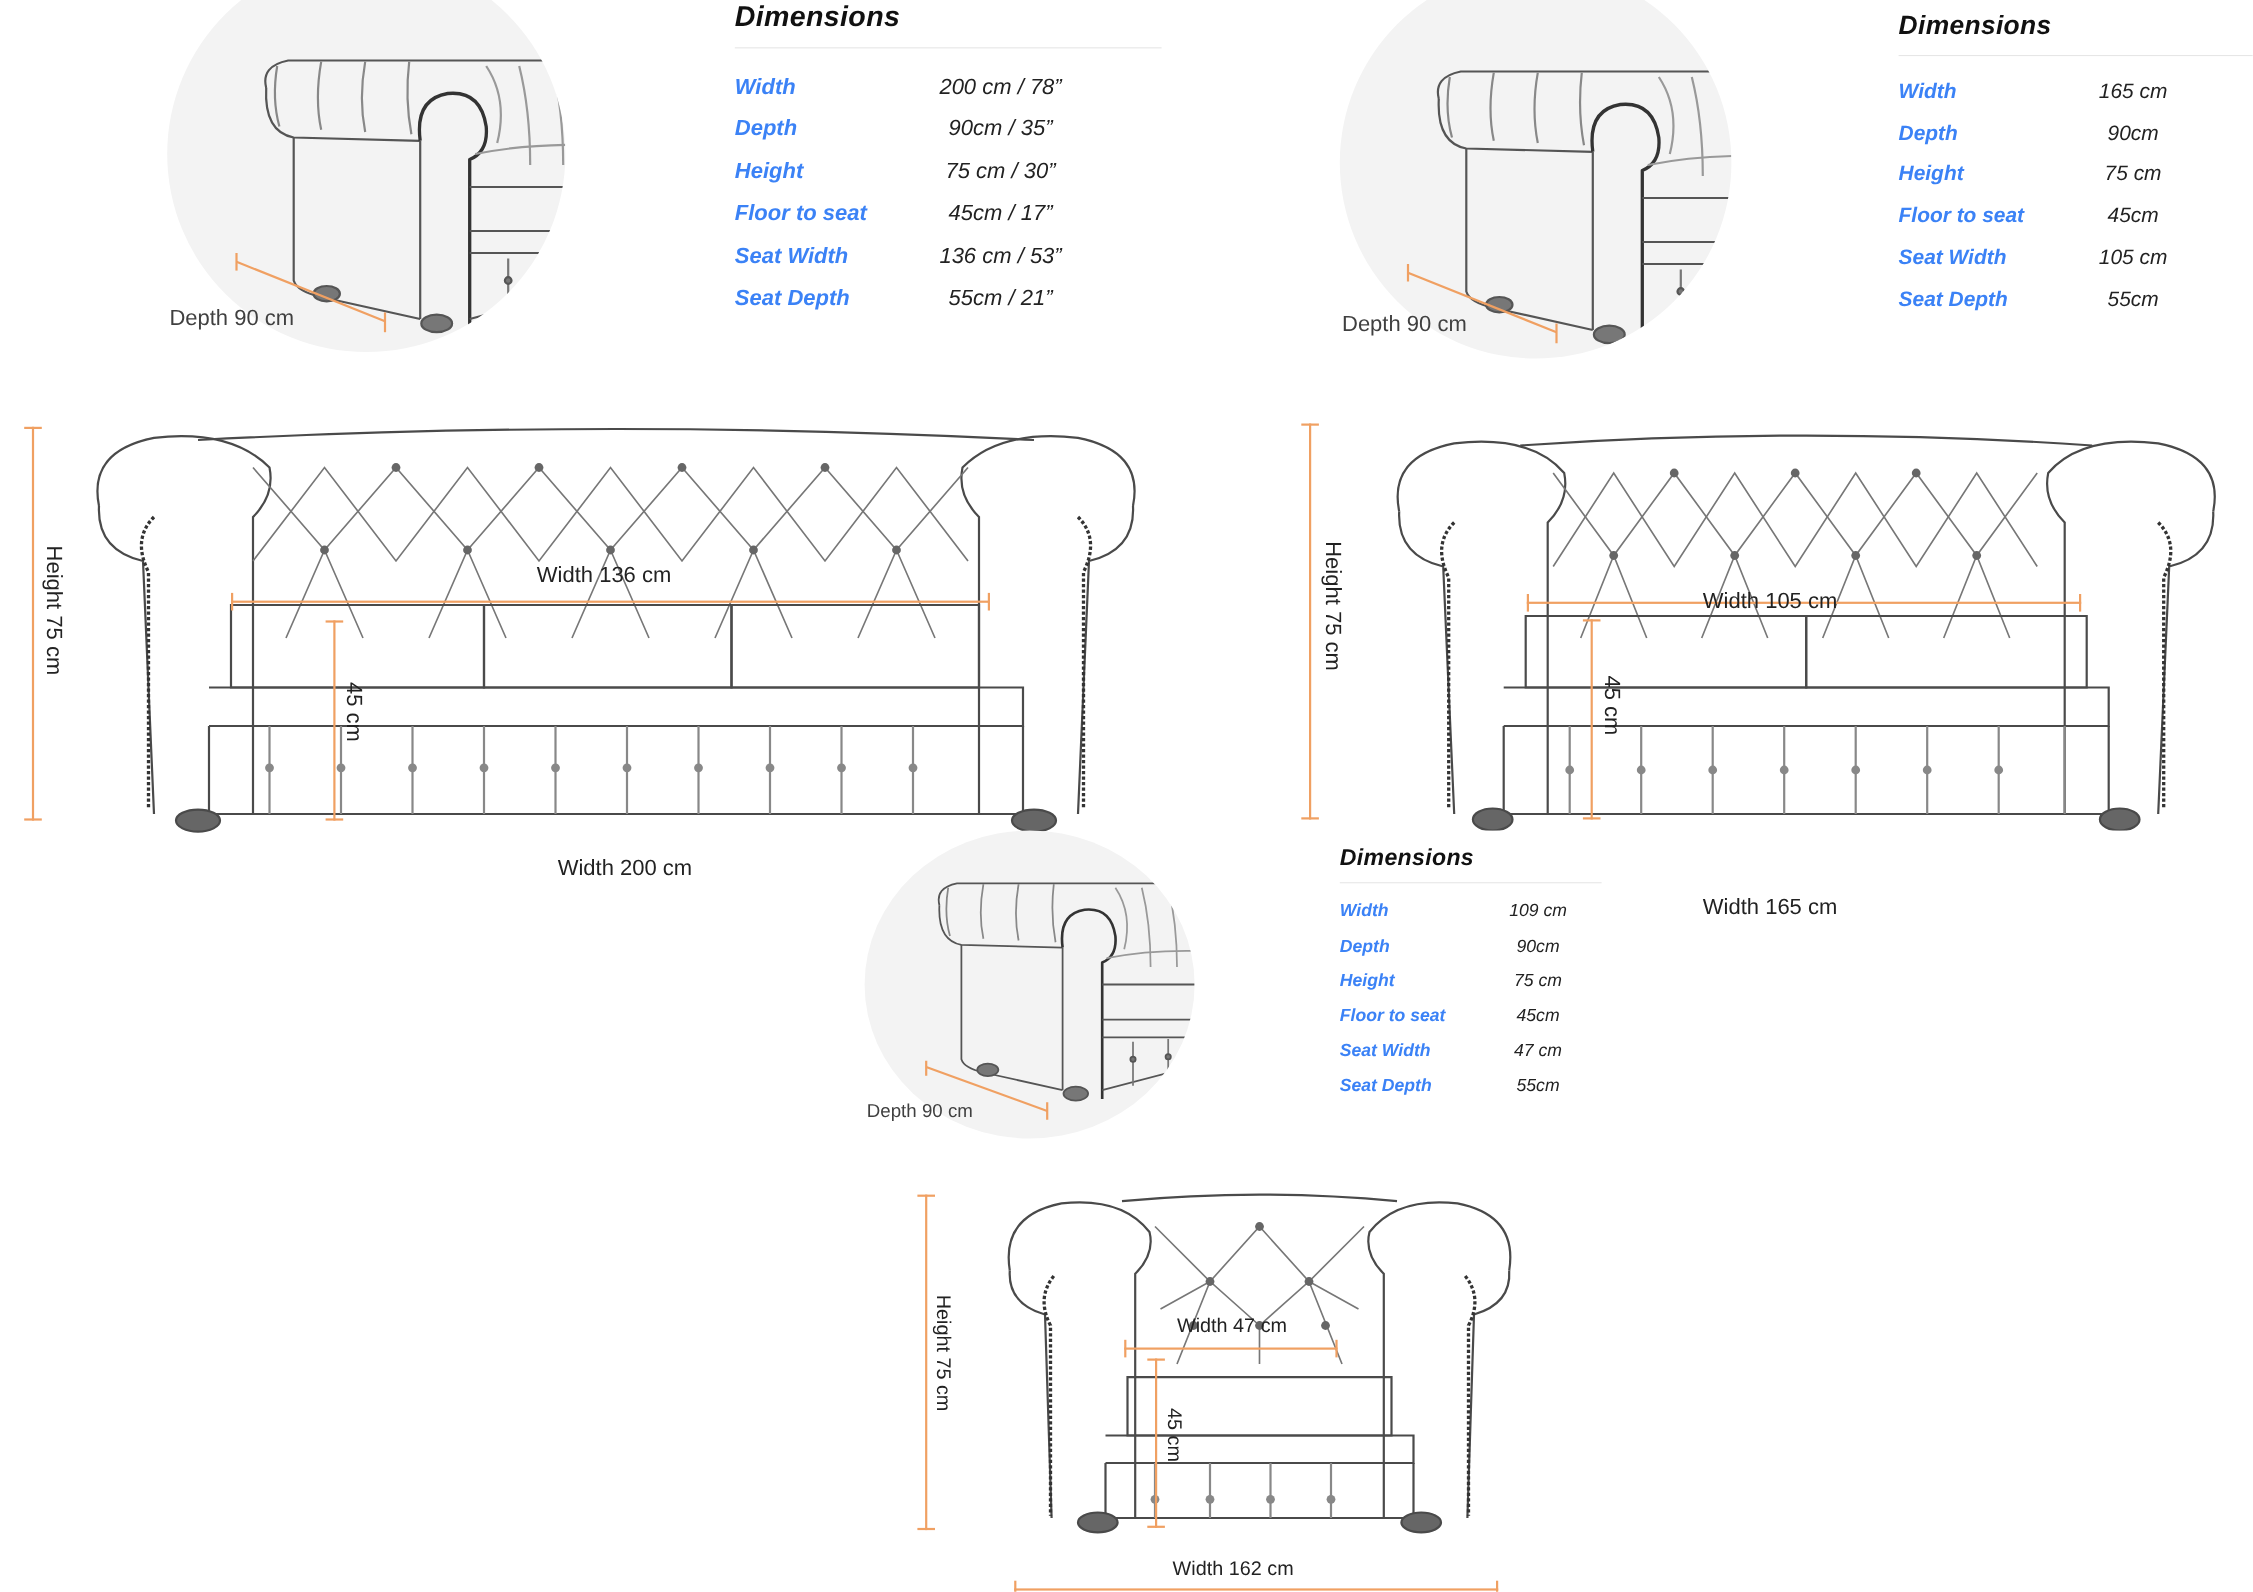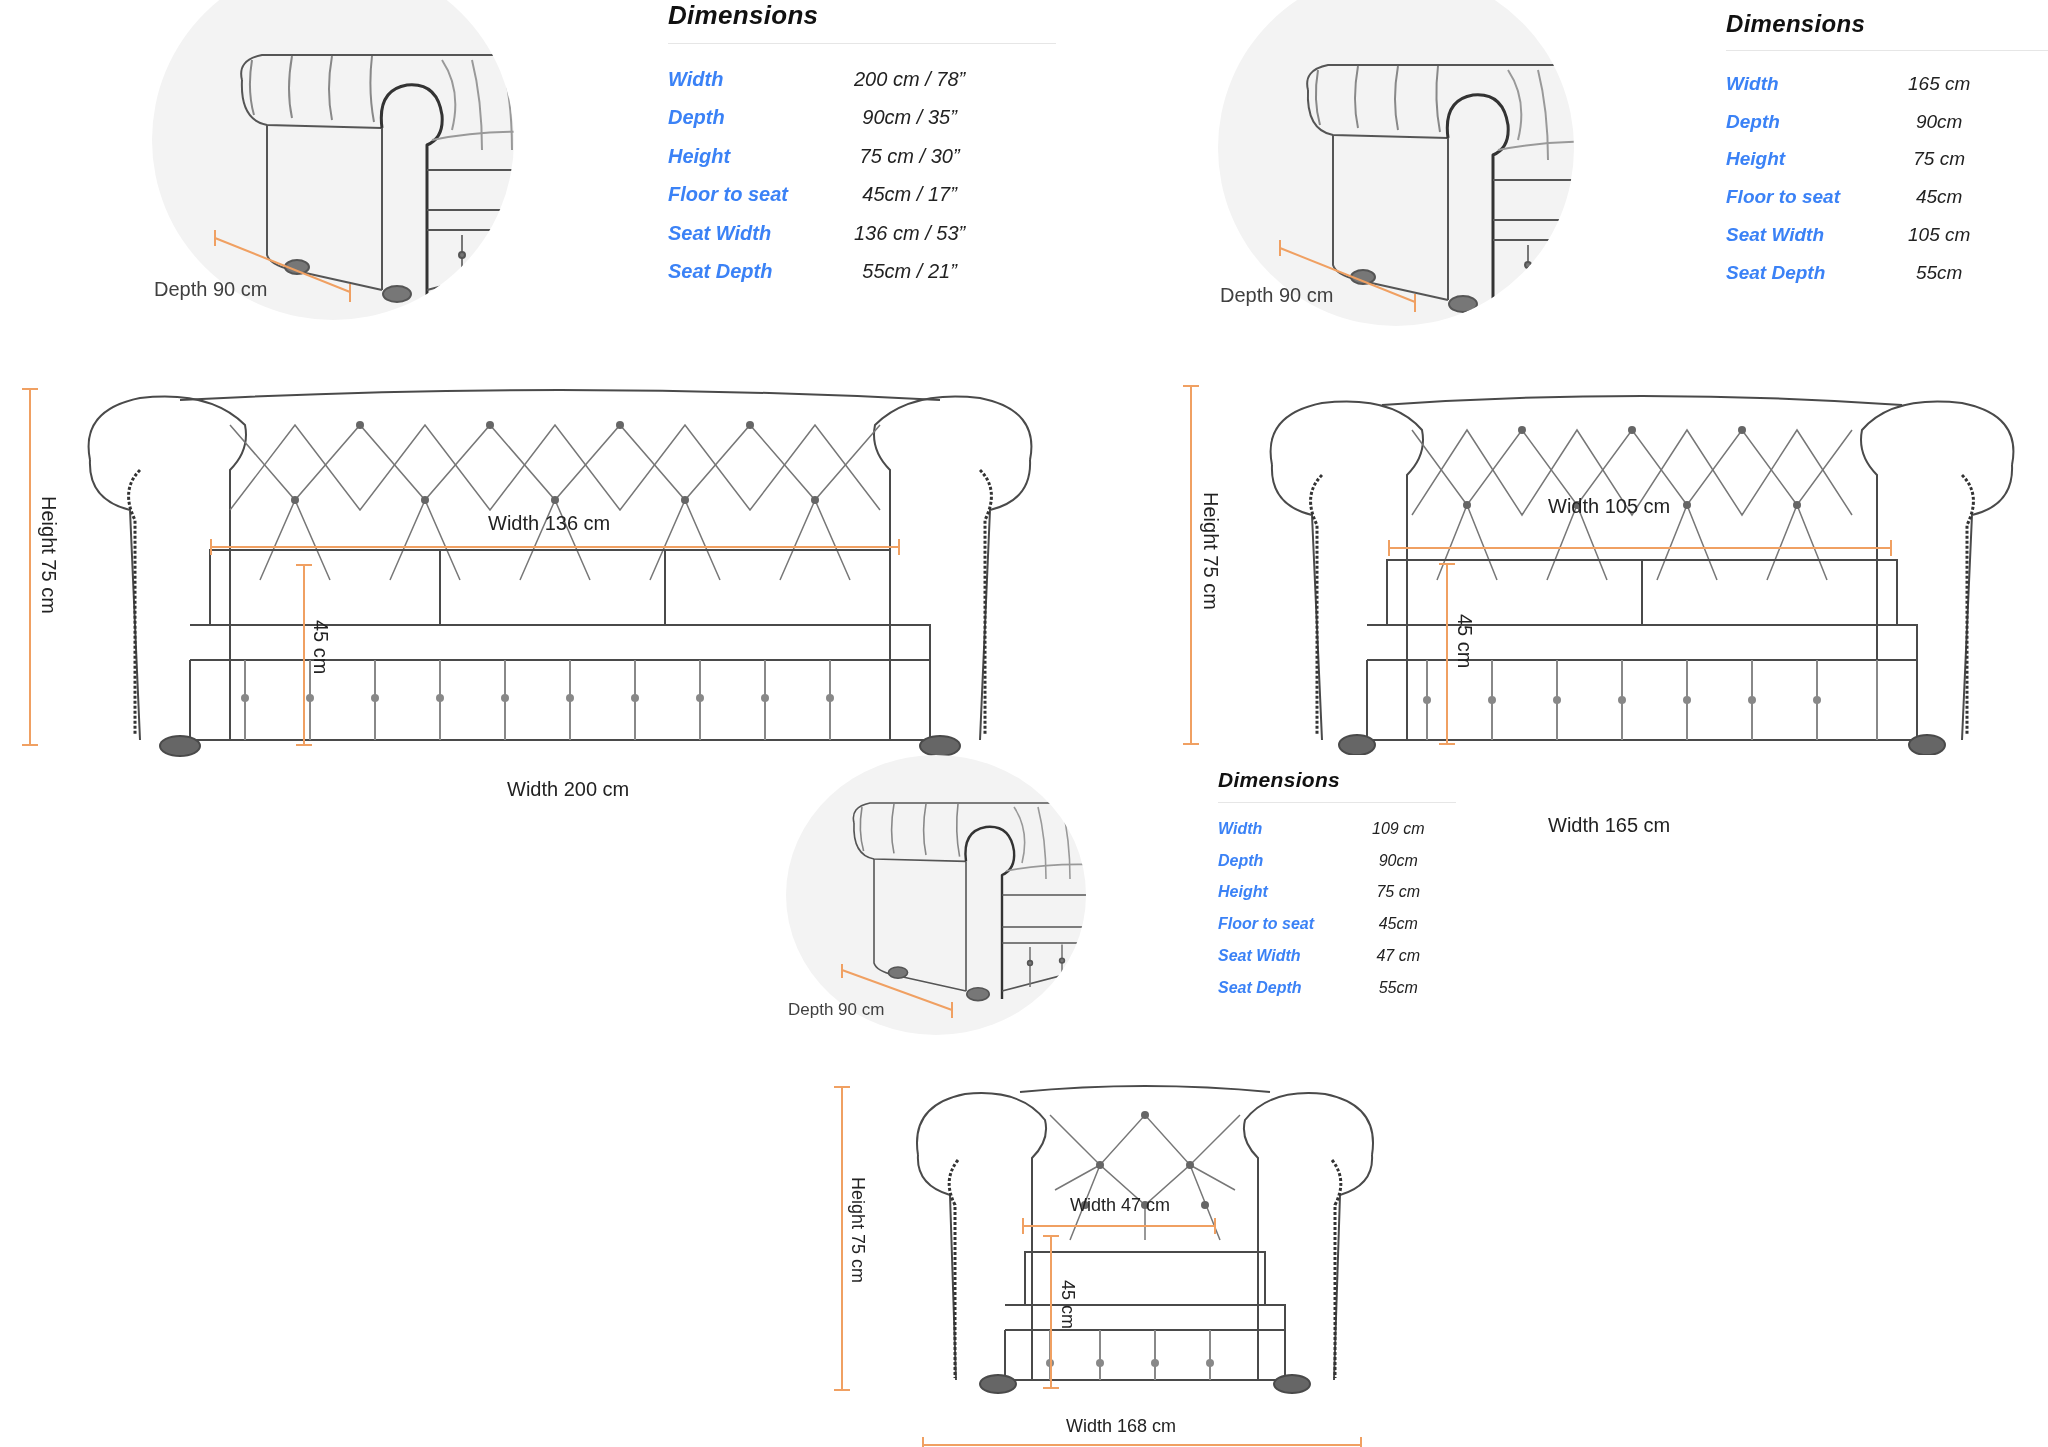--- a/index.html
+++ b/index.html
@@ -266,21 +266,21 @@
         <circle cx="360" cy="315" r="4"></circle>
         <circle cx="425" cy="315" r="4"></circle>
         <circle cx="490" cy="315" r="4"></circle>
         <circle cx="555" cy="315" r="4"></circle>
     </g>
     <ellipse cx="95" cy="360" rx="18" ry="10" fill="#666"></ellipse>
     <ellipse cx="665" cy="360" rx="18" ry="10" fill="#666"></ellipse>
   </svg>
 </div>
 <div class="dim-h" style="left:1388px;top:547px;width:504px;"></div>
-<div class="hlabel" style="left:1548px;top:495px;text-align:center;">Width 105 cm</div>
+<div class="hlabel" style="left:1548px;top:536px;text-align:center;">Width 105 cm</div>
 <div class="dim-v" style="left:1446px;top:563px;height:182px;"></div>
 <div class="vlabel" style="left:1476px;top:614px;">45 cm</div>
 <div class="hlabel" style="left:1548px;top:814px;">Width 165 cm</div>
 
 <div class="circle" style="left:786px;top:755px;width:300px;height:280px;">
   <svg width="300" height="280" viewBox="0 0 300 280">
     <use href="#side-sketch" transform="translate(20,20) scale(0.8)"></use>
   </svg>
 </div>
 <svg class="abs" style="left:838px;top:964px" width="120" height="60">
@@ -361,14 +361,14 @@
         <circle cx="300" cy="283" r="4"></circle>
     </g>
     <ellipse cx="88" cy="304" rx="18" ry="9" fill="#666"></ellipse>
     <ellipse cx="382" cy="304" rx="18" ry="9" fill="#666"></ellipse>
   </svg>
 </div>
 <div class="dim-h" style="left:1022px;top:1225px;width:194px;"></div>
 <div class="hlabel" style="left:1070px;top:1195px;font-size:18px;">Width 47 cm</div>
 <div class="dim-v" style="left:1050px;top:1235px;height:154px;"></div>
 <div class="vlabel" style="left:1078px;top:1280px;font-size:18px;">45 cm</div>
-<div class="hlabel" style="left:1066px;top:1416px;font-size:18px;">Width 168 cm</div>
+<div class="hlabel" style="left:1066px;top:1416px;font-size:18px;">Width 162 cm</div>
 <div class="dim-h" style="left:922px;top:1444px;width:440px;"></div>
 
 </body></html>

